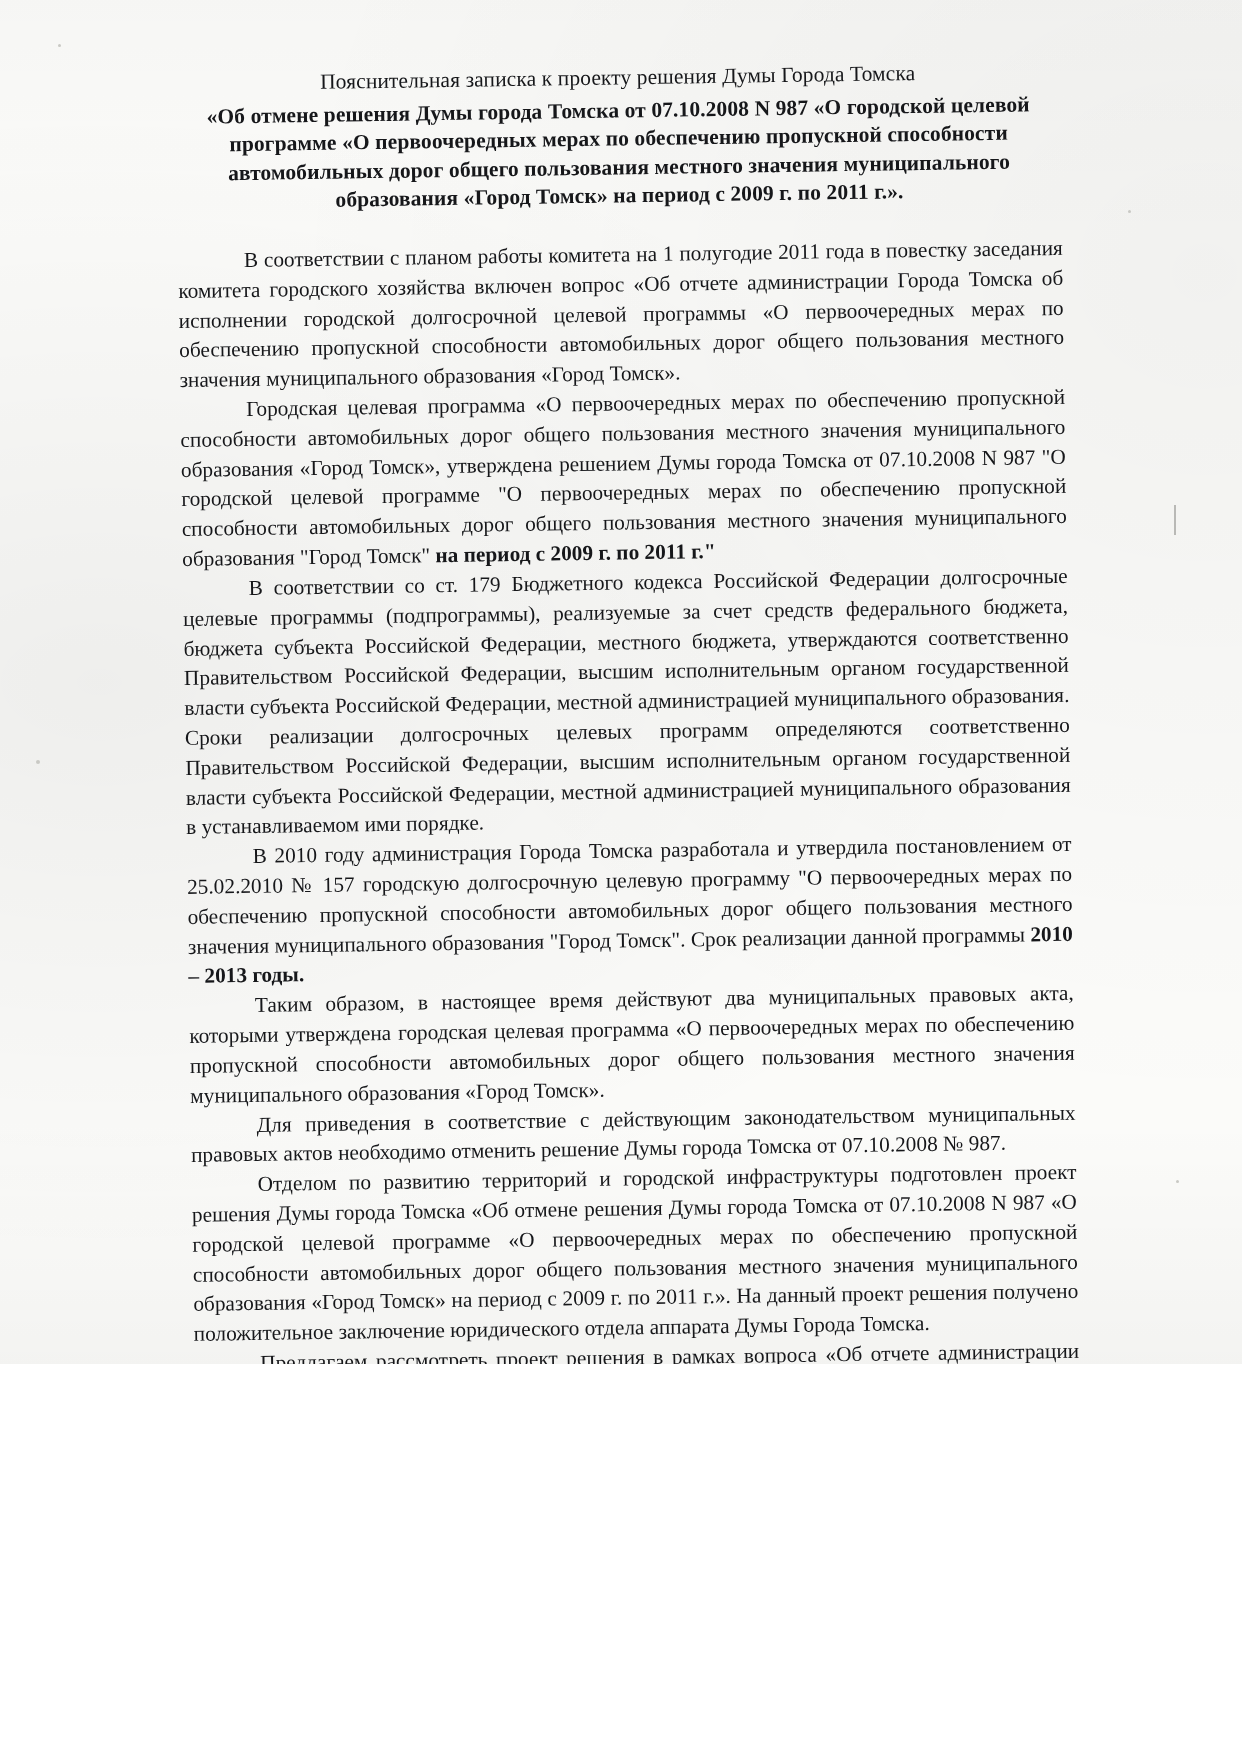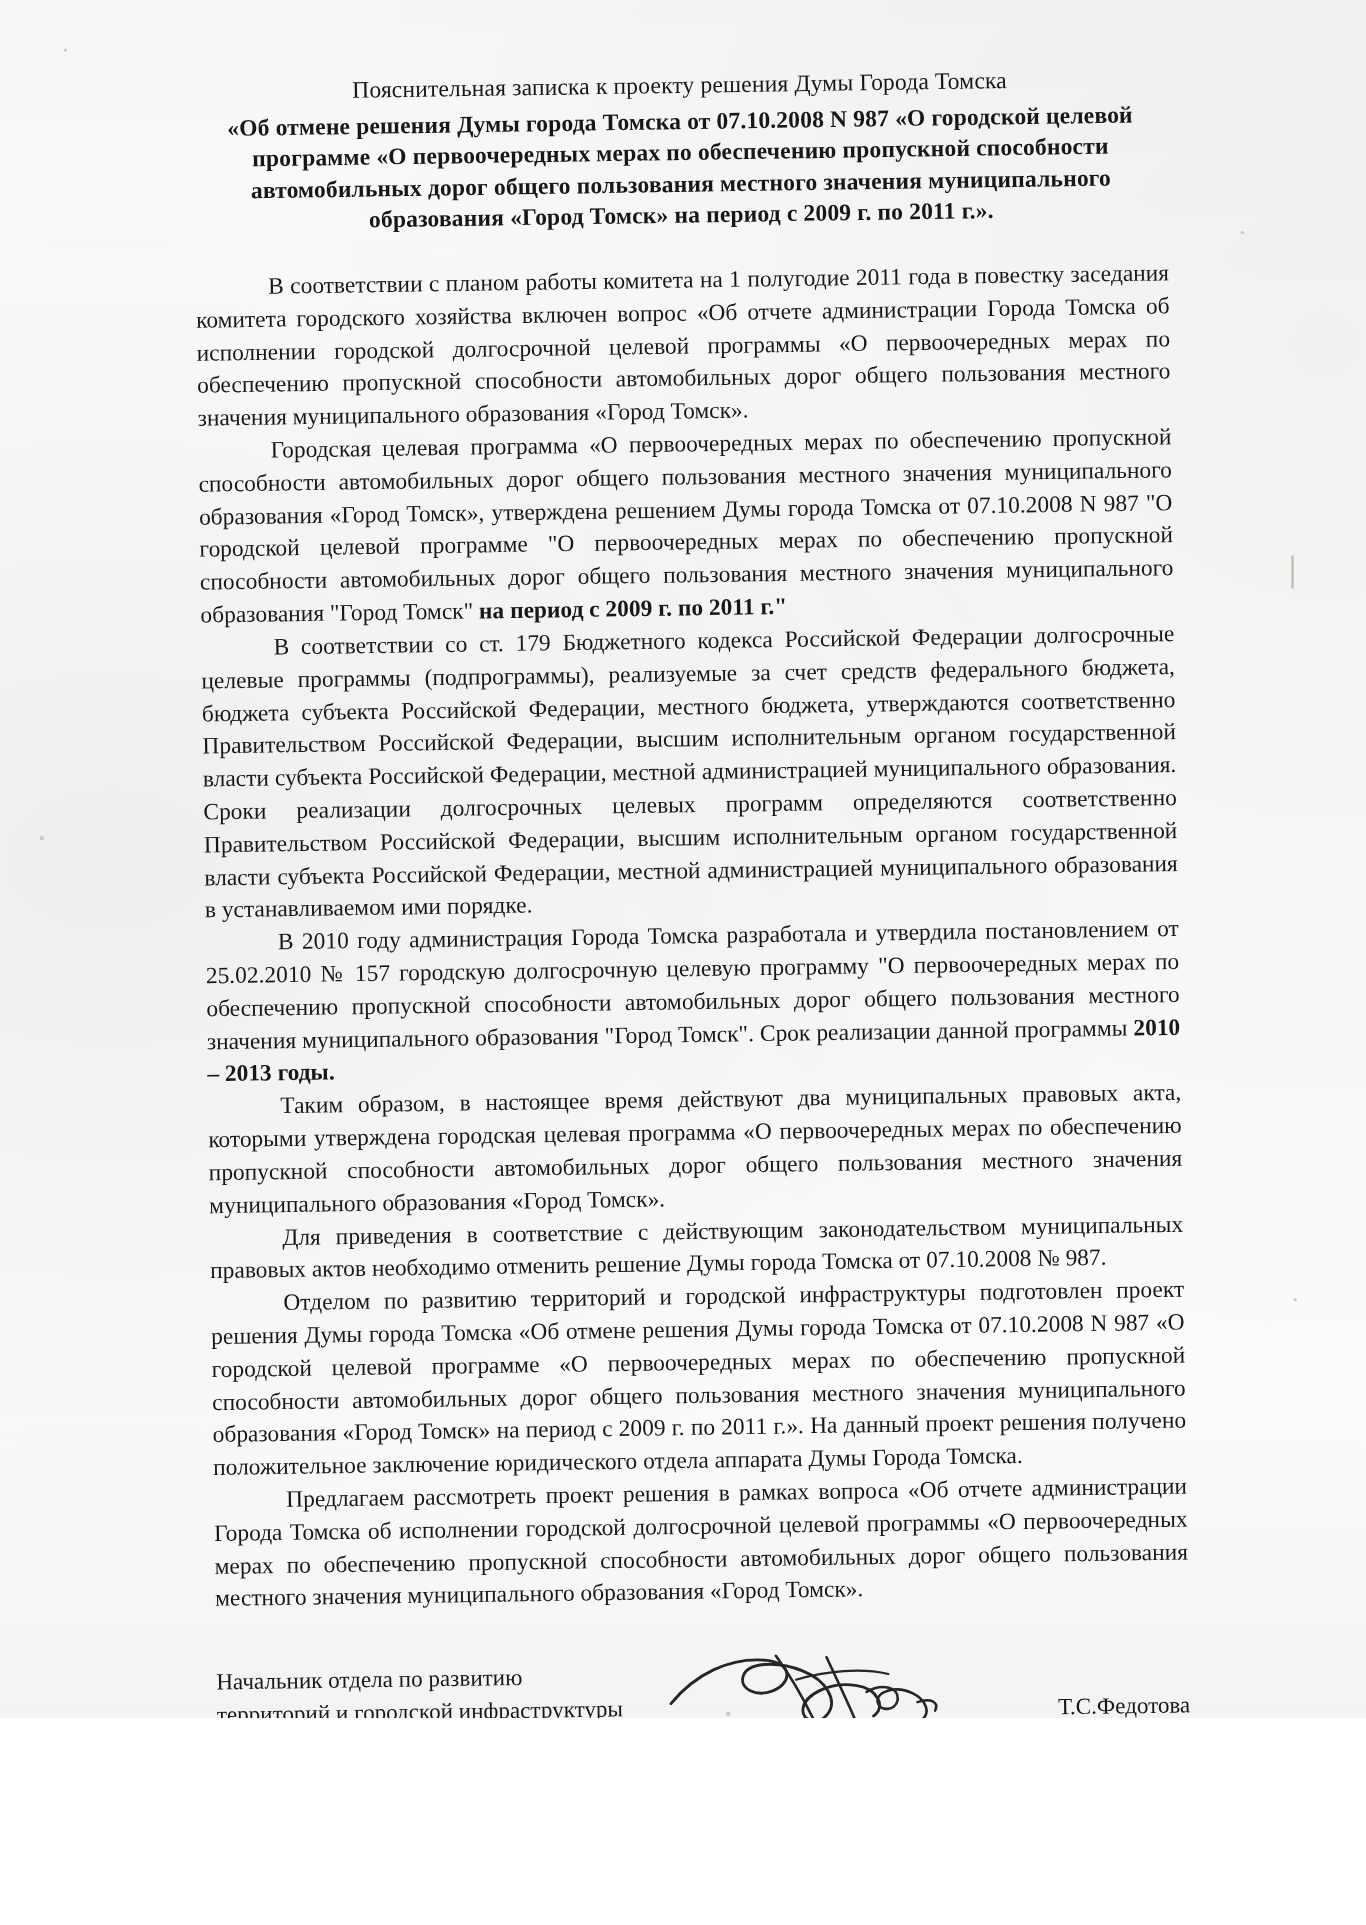--- a/index.html
+++ b/index.html
@@ -6,21 +6,21 @@
     margin: 0;
     padding: 0;
     background: #ffffff;
   }
   body {
     font-family: "Liberation Serif", serif;
   }
   .page {
     position: relative;
     width: 1242px;
-    height: 1562px;
+    height: 1364px;
     background: #fbfbf9;
     overflow: hidden;
   }
   
   .scan-shade {
     position: absolute;
     inset: 0;
     background:
       radial-gradient(ellipse at 8% 50%, rgba(0,0,0,0.05), rgba(0,0,0,0) 60%),
       radial-gradient(ellipse at 97% 20%, rgba(0,0,0,0.04), rgba(0,0,0,0) 55%),

